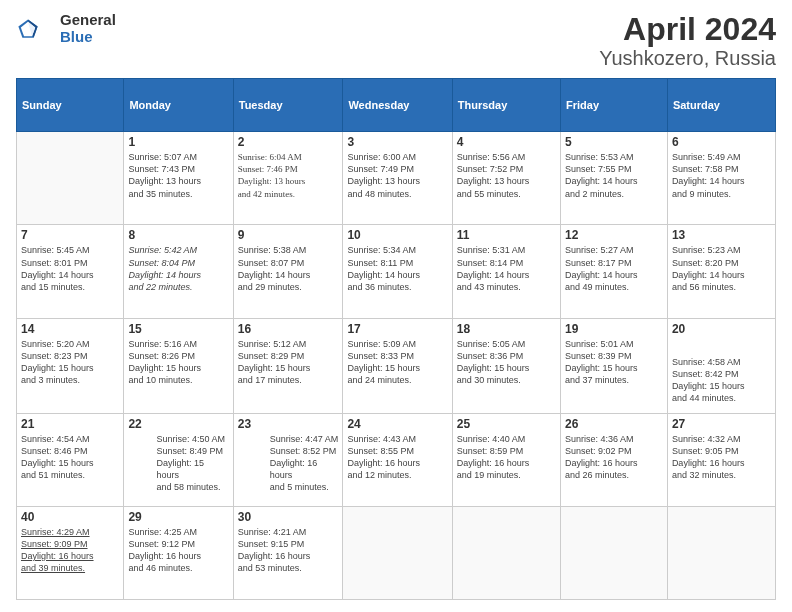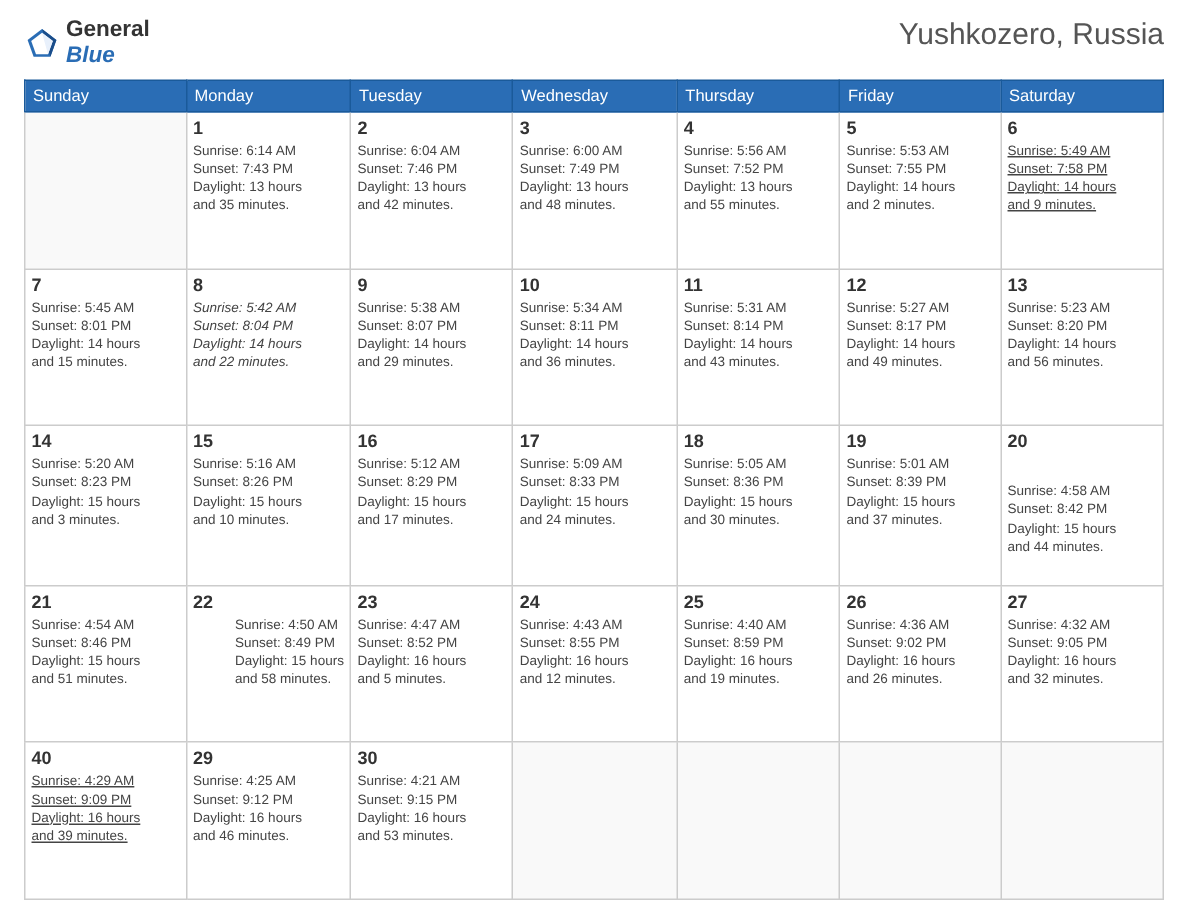--- a/index.html
+++ b/index.html
@@ -19,37 +19,36 @@
     }
     .header {
       display: flex;
       justify-content: space-between;
       align-items: flex-start;
       margin-bottom: 8px;
     }
     .logo {
       display: flex;
       align-items: center;
-      gap: 4px;
+      gap: 20px;
     }
     .logo-text {
       display: flex;
       flex-direction: column;
       line-height: 1.1;
     }
     .logo-general {
       font-size: 15px;
       font-weight: bold;
       color: #333;
     }
     .logo-blue {
       font-size: 15px;
       font-weight: bold;
       color: #2a6db5;
-      font-style: italic;
     }
     .logo-icon {
       width: 24px;
       height: 24px;
     }
     .title-block {
       text-align: right;
     }
     .title-month {
       font-size: 32px;
@@ -63,22 +62,22 @@
     }
     .calendar {
       width: 100%;
       border-collapse: collapse;
       flex: 1;
     }
     .calendar th {
       background: #2a6db5;
       color: #fff;
       font-size: 11px;
-      font-weight: normal;
-      padding: 4px 5px;
+      font-weight: bold;
+      padding: 20px 5px;
       text-align: left;
       border: 1px solid #1a5a9a;
     }
     .calendar td {
       border: 1px solid #ccc;
       vertical-align: top;
       padding: 3px 4px;
       width: 113px;
       height: 88px;
       font-size: 9.5px;
@@ -111,20 +110,21 @@
         <polygon points="15,3 27,12 22,26" fill="#1a4d8a"></polygon>
         <polygon points="15,6 24,13 20,24 10,24 6,13" fill="white"></polygon>
         <polygon points="15,6 24,13 20,24" fill="#e8f0fb"></polygon>
       </svg>
       <div class="logo-text">
         <span class="logo-general">General</span>
         <span class="logo-blue">Blue</span>
       </div>
     </div>
     <div class="title-block">
+      <div class="title-month">April 2024</div>
       <div class="title-location">Yushkozero, Russia</div>
     </div>
   </div>
 
   <table class="calendar">
     <thead>
       <tr>
         <th>Sunday</th>
         <th>Monday</th>
         <th>Tuesday</th>
@@ -132,28 +132,28 @@
         <th>Thursday</th>
         <th>Friday</th>
         <th>Saturday</th>
       </tr>
     </thead>
     <tbody id="calendar-body">
     <tr>
           <td class="empty-cell"></td>
           <td>
             <span class="day-number">1</span>
-            <div class="day-info" style="white-space: pre-line;">Sunrise: 6:14 AM
+            <div class="day-info" style="white-space: pre-line;">Sunrise: 5:07 AM
 Sunset: 7:43 PM
 Daylight: 13 hours
 and 35 minutes.</div>
           </td>
           <td>
             <span class="day-number">2</span>
-            <div class="day-info" style="white-space: pre-line;">Sunrise: 6:04 AM
+            <div class="day-info" style="white-space: pre-line; font-family: Liberation Serif, serif;">Sunrise: 6:04 AM
 Sunset: 7:46 PM
 Daylight: 13 hours
 and 42 minutes.</div>
           </td>
           <td>
             <span class="day-number">3</span>
             <div class="day-info" style="white-space: pre-line;">Sunrise: 6:00 AM
 Sunset: 7:49 PM
 Daylight: 13 hours
 and 48 minutes.</div>
@@ -167,21 +167,21 @@
           </td>
           <td>
             <span class="day-number">5</span>
             <div class="day-info" style="white-space: pre-line;">Sunrise: 5:53 AM
 Sunset: 7:55 PM
 Daylight: 14 hours
 and 2 minutes.</div>
           </td>
           <td>
             <span class="day-number">6</span>
-            <div class="day-info" style="white-space: pre-line; text-decoration: underline;">Sunrise: 5:49 AM
+            <div class="day-info" style="white-space: pre-line;">Sunrise: 5:49 AM
 Sunset: 7:58 PM
 Daylight: 14 hours
 and 9 minutes.</div>
           </td>
         </tr>
         <tr>
           <td>
             <span class="day-number">7</span>
             <div class="day-info" style="white-space: pre-line;">Sunrise: 5:45 AM
 Sunset: 8:01 PM
@@ -292,21 +292,21 @@
           </td>
           <td>
             <span class="day-number">22</span>
             <div class="day-info" style="white-space: pre-line; margin-left: 28px;">Sunrise: 4:50 AM
 Sunset: 8:49 PM
 Daylight: 15 hours
 and 58 minutes.</div>
           </td>
           <td>
             <span class="day-number">23</span>
-            <div class="day-info" style="white-space: pre-line;">Sunrise: 4:47 AM
+            <div class="day-info" style="white-space: pre-line; margin-left: 32px;">Sunrise: 4:47 AM
 Sunset: 8:52 PM
 Daylight: 16 hours
 and 5 minutes.</div>
           </td>
           <td>
             <span class="day-number">24</span>
             <div class="day-info" style="white-space: pre-line;">Sunrise: 4:43 AM
 Sunset: 8:55 PM
 Daylight: 16 hours
 and 12 minutes.</div>

